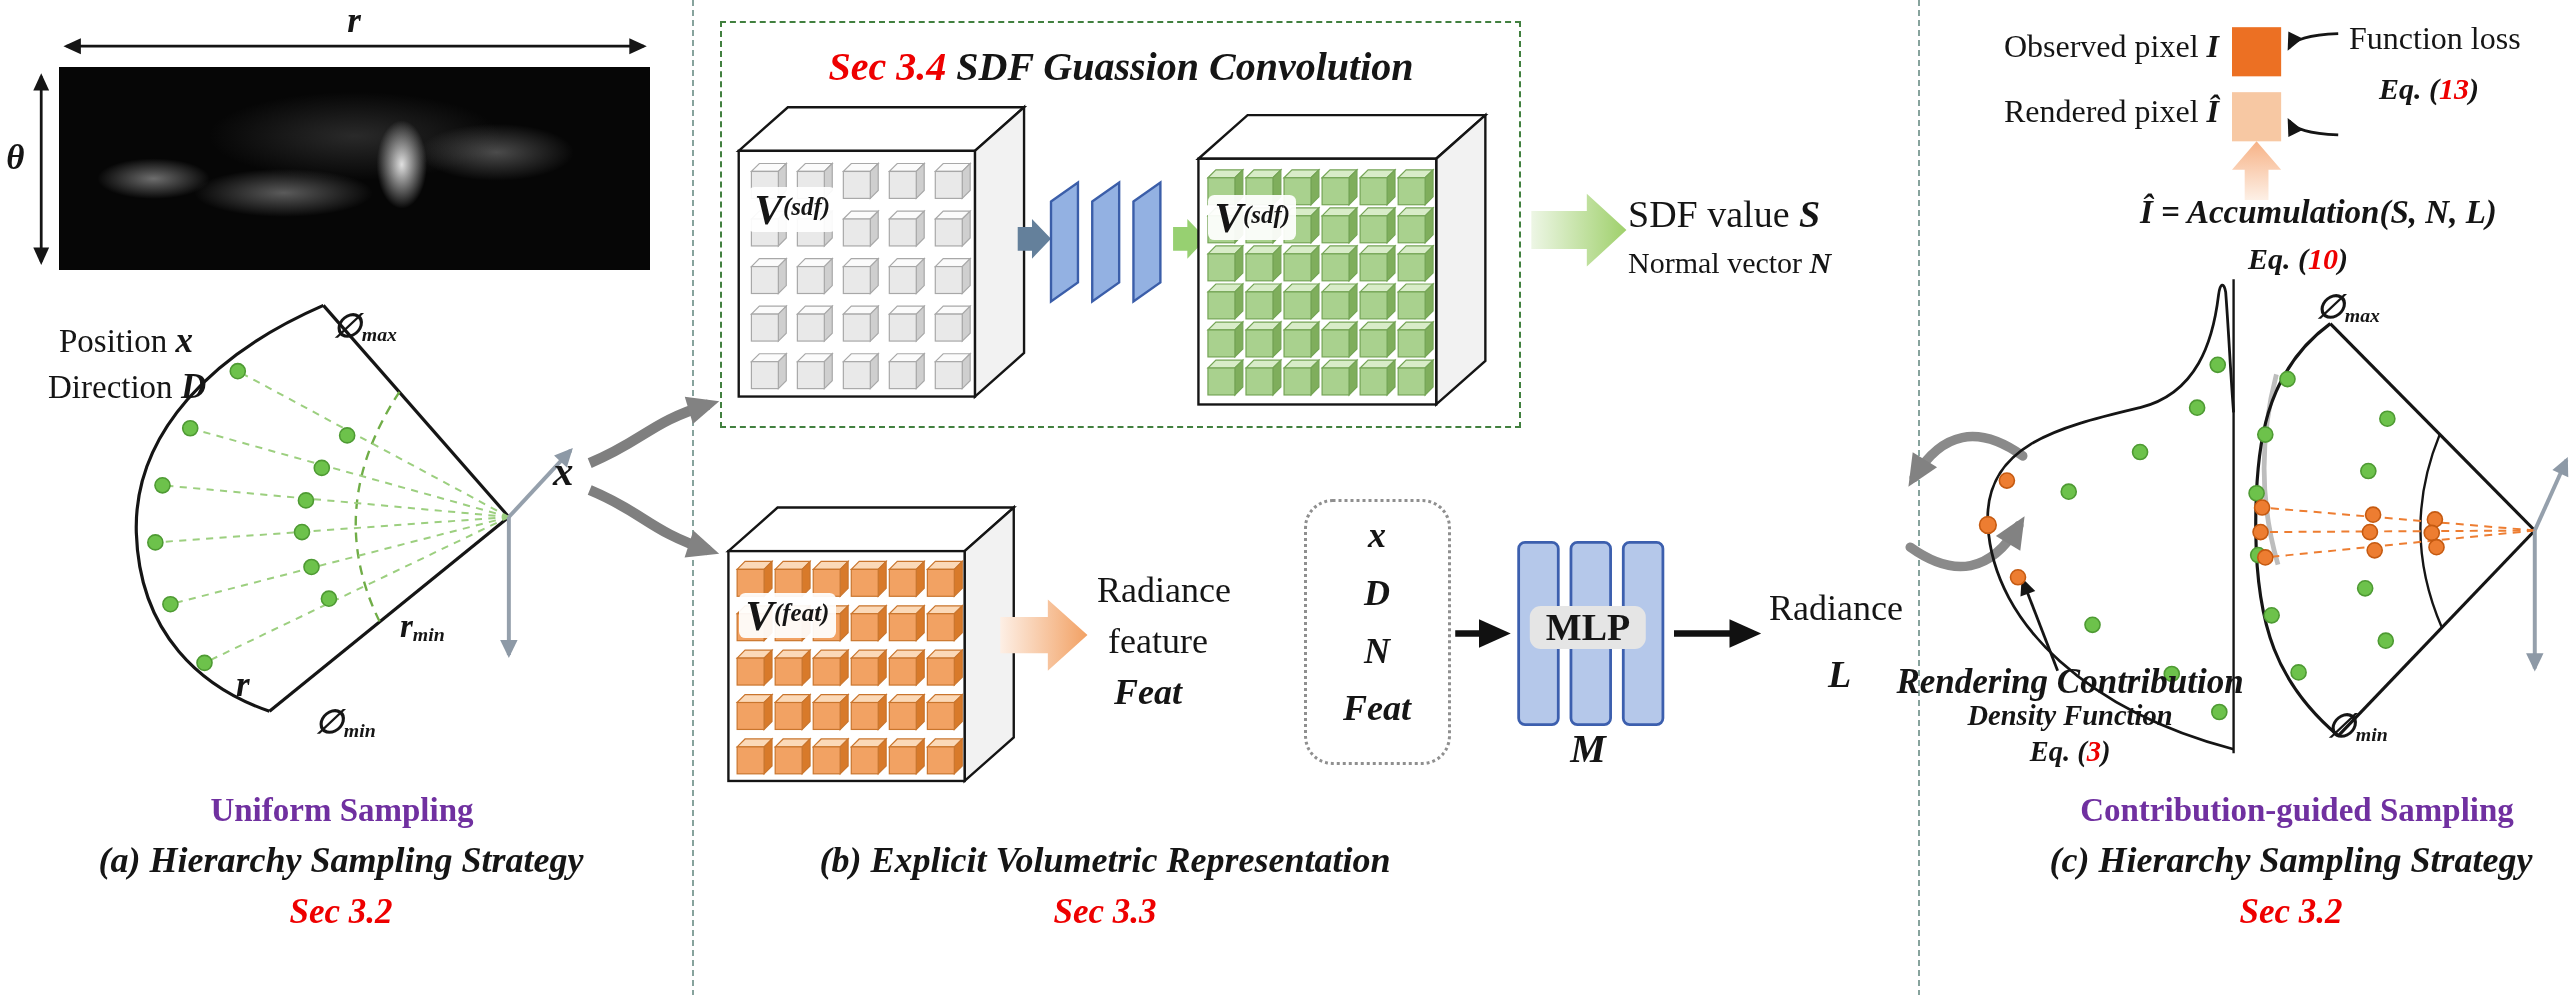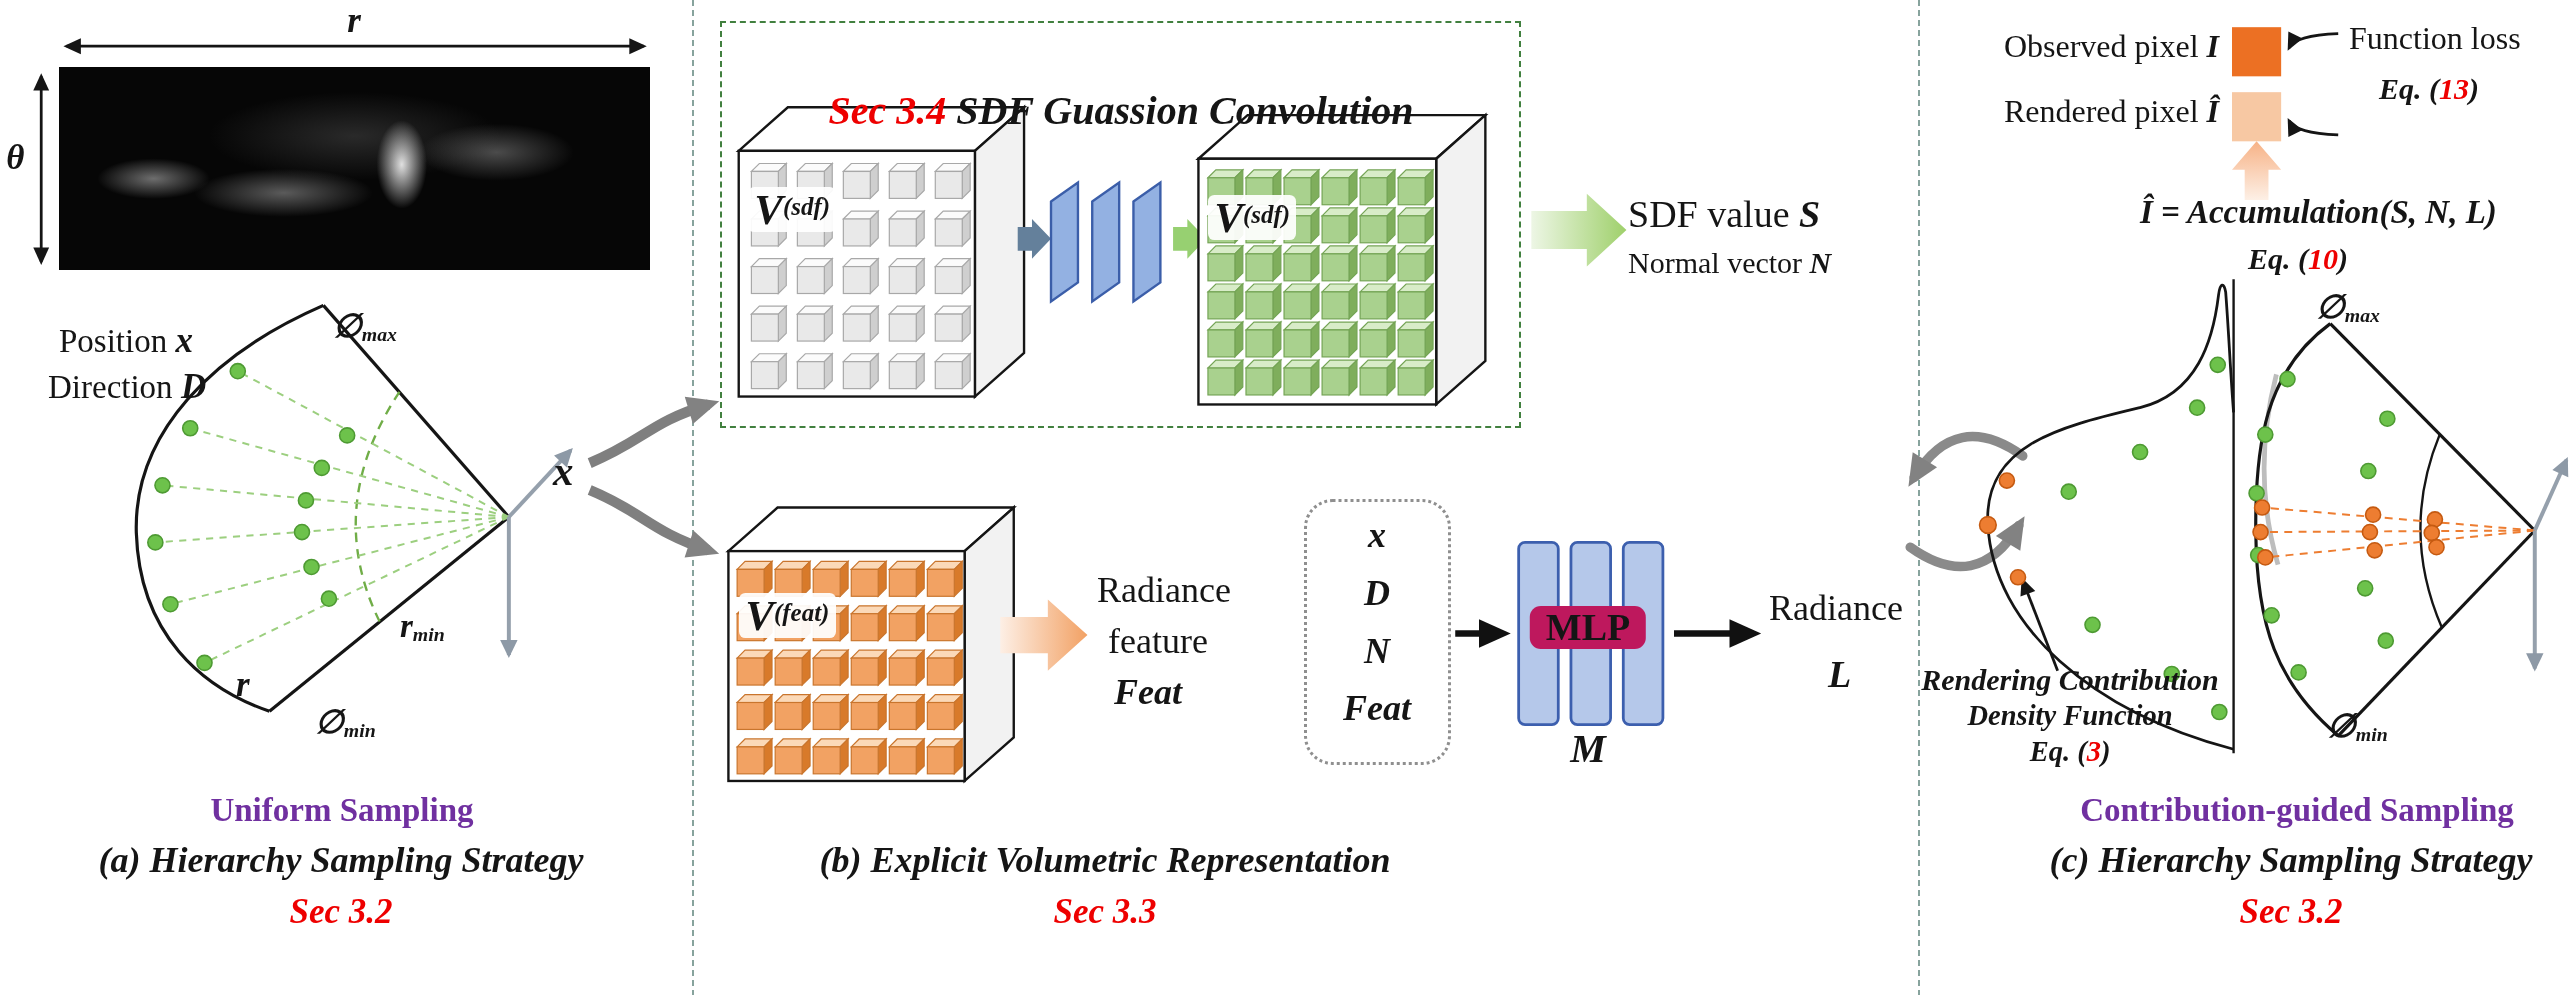--- a/index.html
+++ b/index.html
@@ -9,21 +9,21 @@
   .t { position:absolute; white-space:nowrap; color:#151515; line-height:1.05; }
   .b { font-weight:bold; }
   .i { font-style:italic; }
   .cx { transform:translateX(-50%); }
   .rx { transform:translateX(-100%); }
   .red { color:#ee0000; }
   .purple { color:#7030a0; }
   sub { font-size:60%; vertical-align:-18%; }
   sup { font-size:58%; vertical-align:34%; }
   .chip { background:rgba(255,255,255,.93); padding:0 6.3px; border-radius:6.3px; }
-  .mlpchip { background:#be185d; padding:1.6px 16px; border-radius:11px; }
+  .mlpchip { background:#e5e5e5; padding:1.6px 16px; border-radius:11px; }
   .sonar {
     position:absolute; left:59px; top:67px; width:591px; height:203px;
     background:
       radial-gradient(ellipse 75px 27px at 16% 55%, rgba(195,195,195,.55), transparent 75%),
       radial-gradient(ellipse 119px 32px at 38% 62%, rgba(175,175,175,.5), transparent 75%),
       radial-gradient(ellipse 36px 63px at 58% 48%, rgba(242,242,242,.92), transparent 70%),
       radial-gradient(ellipse 103px 38px at 74% 42%, rgba(160,160,160,.45), transparent 75%),
       radial-gradient(ellipse 182px 55px at 50% 34%, rgba(95,95,95,.4), transparent 80%),
       #060606;
   }
@@ -349,21 +349,21 @@
   <div class="t" style="left:59px;top:323px;font-size:33px;"><span>Position </span><span class="b i" style="font-size:35px;">x</span></div>
   <div class="t" style="left:48px;top:369px;font-size:33px;"><span>Direction </span><span class="b i" style="font-size:35px;">D</span></div>
   <div class="t b i" style="left:333px;top:309px;font-size:33px;"><span>∅</span><sub>max</sub></div>
   <div class="t b i" style="left:315px;top:705px;font-size:33px;"><span>∅</span><sub>min</sub></div>
   <div class="t b i" style="left:400px;top:609px;font-size:33px;"><span>r</span><sub>min</sub></div>
   <div class="t b i" style="left:236px;top:667px;font-size:35px;"><span>r</span></div>
   <div class="t b purple cx" style="left:342px;top:793px;font-size:33px;"><span>Uniform Sampling</span></div>
   <div class="t b i cx" style="left:341px;top:842px;font-size:36px;"><span>(a) Hierarchy Sampling Strategy</span></div>
   <div class="t b i red cx" style="left:341px;top:894px;font-size:35px;"><span>Sec 3.2</span></div>
 
-  <div class="t b i cx" style="left:1121px;top:46px;font-size:40px;margin-top:44px;"><span class="red">Sec 3.4</span><span> SDF Guassion Convolution</span></div>
+  <div class="t b i cx" style="left:1121px;top:46px;font-size:40px;"><span class="red">Sec 3.4</span><span> SDF Guassion Convolution</span></div>
   <div class="t b i chip" style="left:748px;top:187px;font-size:43px;"><span>V</span><sup>(sdf)</sup></div>
   <div class="t b i chip" style="left:1208px;top:195px;font-size:43px;"><span>V</span><sup>(sdf)</sup></div>
   <div class="t" style="left:1628px;top:195px;font-size:38px;"><span>SDF value </span><span class="b i">S</span></div>
   <div class="t" style="left:1628px;top:247px;font-size:30px;"><span>Normal vector </span><span class="b i">N</span></div>
   <div class="t b i" style="left:553px;top:450px;font-size:41px;"><span>x</span></div>
   <div class="t b i chip" style="left:739px;top:593px;font-size:43px;"><span>V</span><sup>(feat)</sup></div>
   <div class="t" style="left:1097px;top:572px;font-size:36px;"><span>Radiance</span></div>
   <div class="t" style="left:1108px;top:623px;font-size:36px;"><span>feature</span></div>
   <div class="t b i" style="left:1114px;top:674px;font-size:36px;"><span>Feat</span></div>
   <div class="t b i cx" style="left:1377px;top:517px;font-size:36px;"><span>x</span></div>
@@ -376,21 +376,21 @@
   <div class="t b i" style="left:1828px;top:655px;font-size:38px;"><span>L</span></div>
   <div class="t b i cx" style="left:1105px;top:842px;font-size:36px;font-style:italic;"><span>(b) Explicit Volumetric Representation</span></div>
   <div class="t b i red cx" style="left:1105px;top:894px;font-size:35px;"><span>Sec 3.3</span></div>
 
   <div class="t rx" style="left:2219px;top:30px;font-size:32px;"><span>Observed pixel </span><span class="b i">I</span></div>
   <div class="t rx" style="left:2219px;top:95px;font-size:32px;"><span>Rendered pixel </span><span class="b i">Î</span></div>
   <div class="t" style="left:2349px;top:22px;font-size:32px;"><span>Function loss</span></div>
   <div class="t b i" style="left:2379px;top:73px;font-size:30px;"><span>Eq. (</span><span class="red">13</span><span>)</span></div>
   <div class="t b i" style="left:2140px;top:195px;font-size:33px;"><span>Î = Accumulation(S, N, L)</span></div>
   <div class="t b i" style="left:2248px;top:243px;font-size:30px;"><span>Eq. (</span><span class="red">10</span><span>)</span></div>
-  <div class="t b i cx" style="left:2070px;top:664px;font-size:30px;"><span>Rendering Contribution</span></div>
+  <div class="t b i cx" style="left:2070px;top:664px;font-size:35px;"><span>Rendering Contribution</span></div>
   <div class="t b i cx" style="left:2070px;top:701px;font-size:28.5px;"><span>Density Function</span></div>
   <div class="t b i cx" style="left:2070px;top:737px;font-size:28.5px;"><span>Eq. (</span><span class="red">3</span><span>)</span></div>
   <div class="t b i" style="left:2316px;top:290px;font-size:33px;"><span>∅</span><sub>max</sub></div>
   <div class="t b i" style="left:2327px;top:709px;font-size:33px;"><span>∅</span><sub>min</sub></div>
   <div class="t b i cx" style="left:2291px;top:842px;font-size:36px;"><span>(c) Hierarchy Sampling Strategy</span></div>
   <div class="t b purple cx" style="left:2297px;top:793px;font-size:33px;"><span>Contribution-guided Sampling</span></div>
   <div class="t b i red cx" style="left:2291px;top:894px;font-size:35px;"><span>Sec 3.2</span></div>
 
 </div>
 

